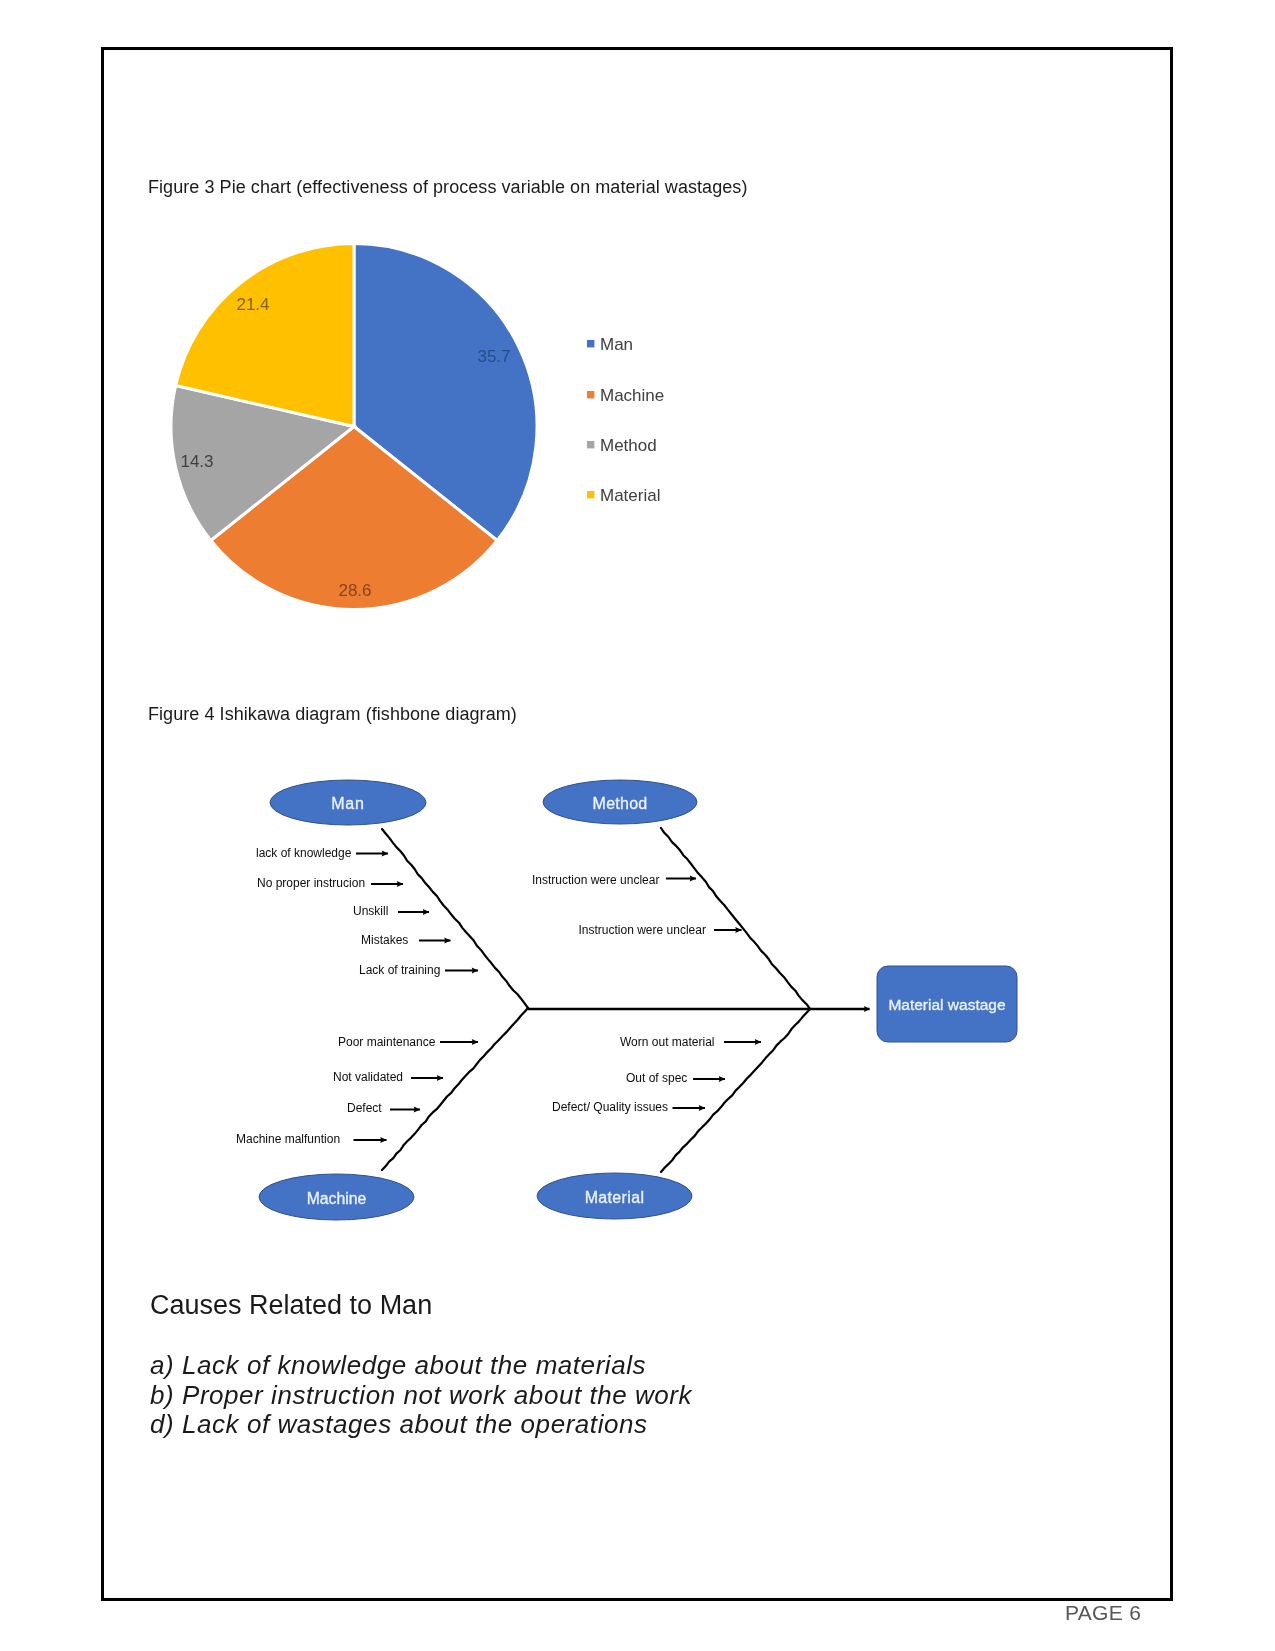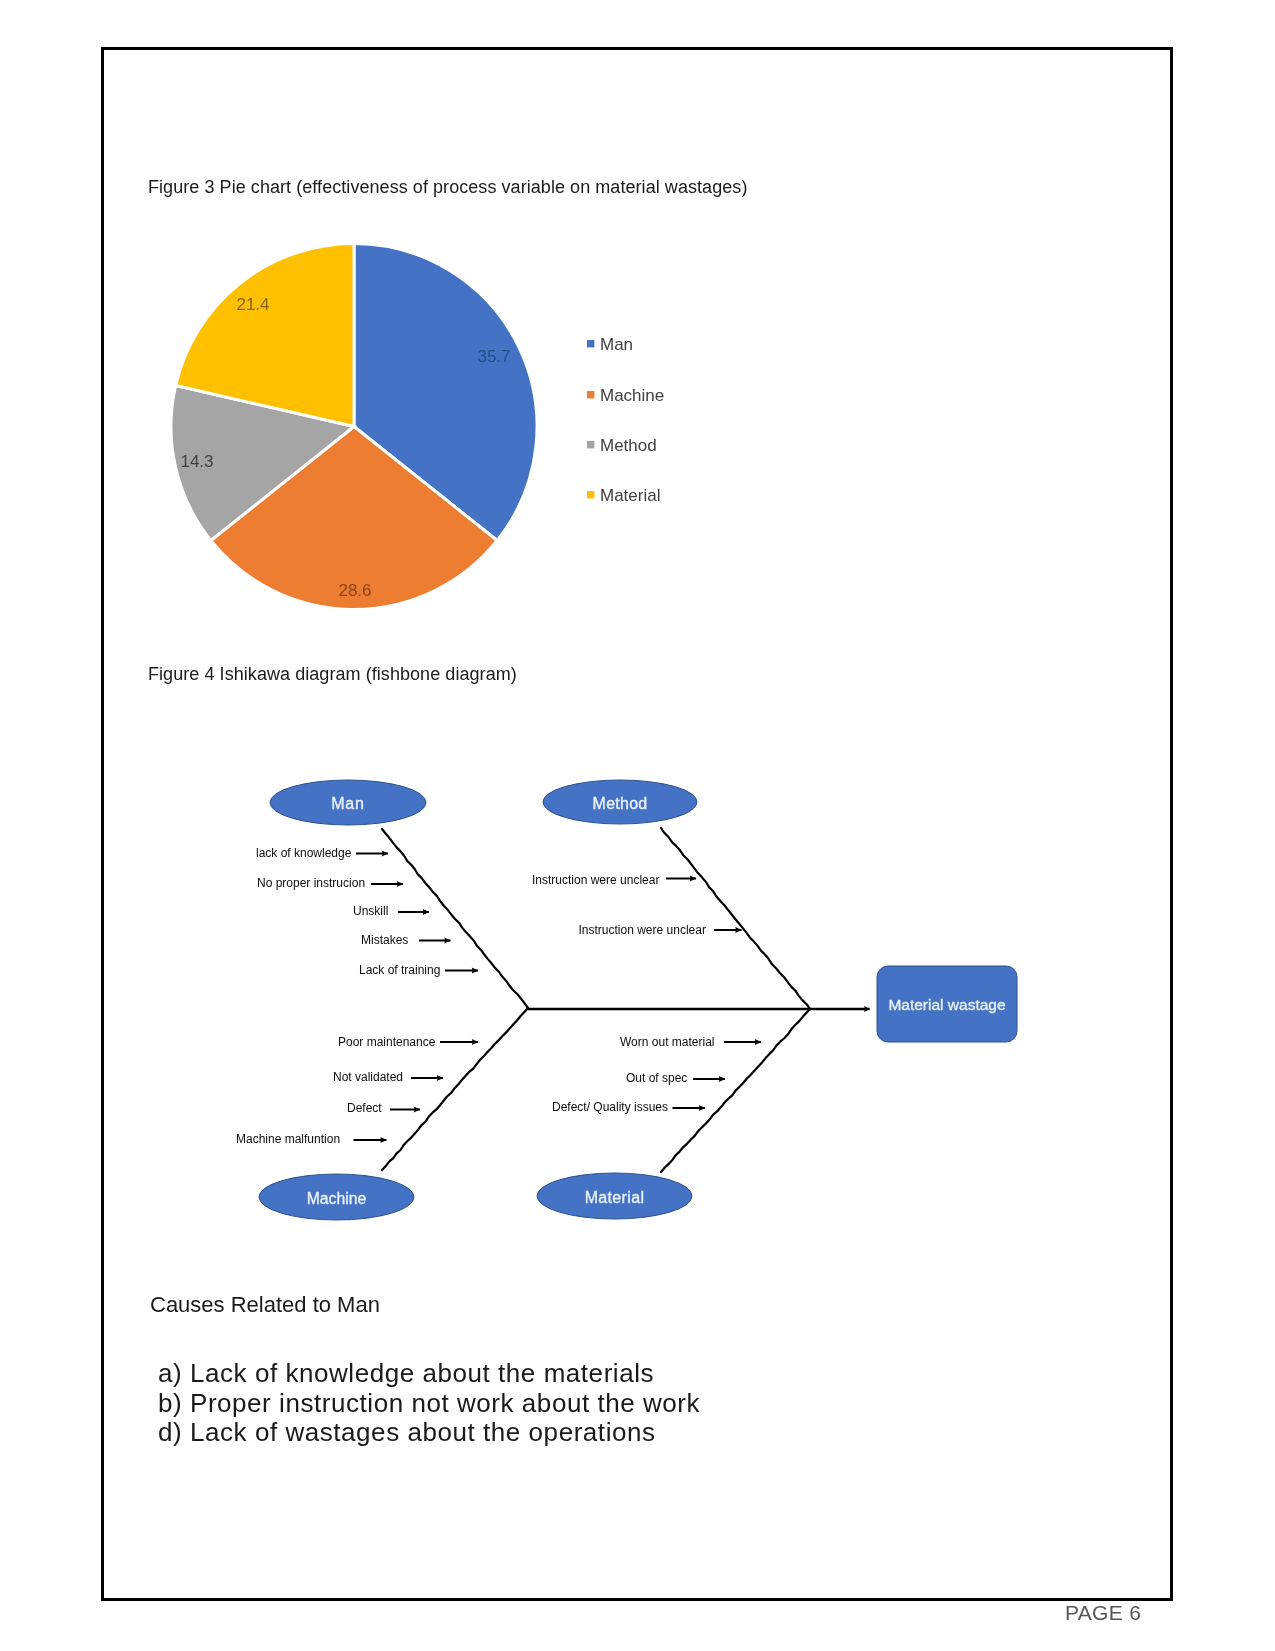--- a/index.html
+++ b/index.html
@@ -2,26 +2,26 @@
 <html><head>
 <meta charset="utf-8">
 <style>
   html,body{margin:0;padding:0;background:#ffffff;}
   *{-webkit-font-smoothing:antialiased;}
   body{width:1275px;height:1651px;font-family:"Liberation Sans",sans-serif;overflow:hidden;}
   .page{position:absolute;left:0;top:0;width:1275px;height:1651px;background:#fff;}
   .frame{position:absolute;left:101px;top:47px;width:1066px;height:1548px;border:3px solid #000;box-sizing:content-box;}
   .cap{position:absolute;font-size:18px;color:#1b1b1b;letter-spacing:0.06px;white-space:nowrap;}
   #cap3{left:148px;top:177px;}
-  #cap4{left:148px;top:664px;}
+  #cap4{left:148px;top:704px;}
   svg{display:block;}
   .pie-wrap{position:absolute;left:150px;top:225px;}
   .fish-wrap{position:absolute;left:150px;top:760px;}
-  .causes-head{position:absolute;left:150px;top:1291px;font-size:22px;color:#1a1a1a;white-space:nowrap;line-height:28px;}
-  .causes-list{position:absolute;left:150px;top:1351px;list-style:none;margin:8px;padding:0;}
+  .causes-head{position:absolute;left:150px;top:1291px;font-size:27px;color:#1a1a1a;white-space:nowrap;line-height:28px;}
+  .causes-list{position:absolute;left:150px;top:1351px;list-style:none;margin:0;padding:0;font-style:italic;}
   .causes-list li{font-size:26px;letter-spacing:0.55px;line-height:29.6px;color:#1a1a1a;white-space:nowrap;}
   .pagenum{position:absolute;left:1065px;top:1601px;font-size:21px;color:#575757;letter-spacing:0.3px;text-align:right;}
 </style>
 </head>
 <body>
 
 <div class="page">
   <div class="frame"></div>
 
   <div class="cap" id="cap3">Figure 3 Pie chart (effectiveness of process variable on material wastages)</div>

